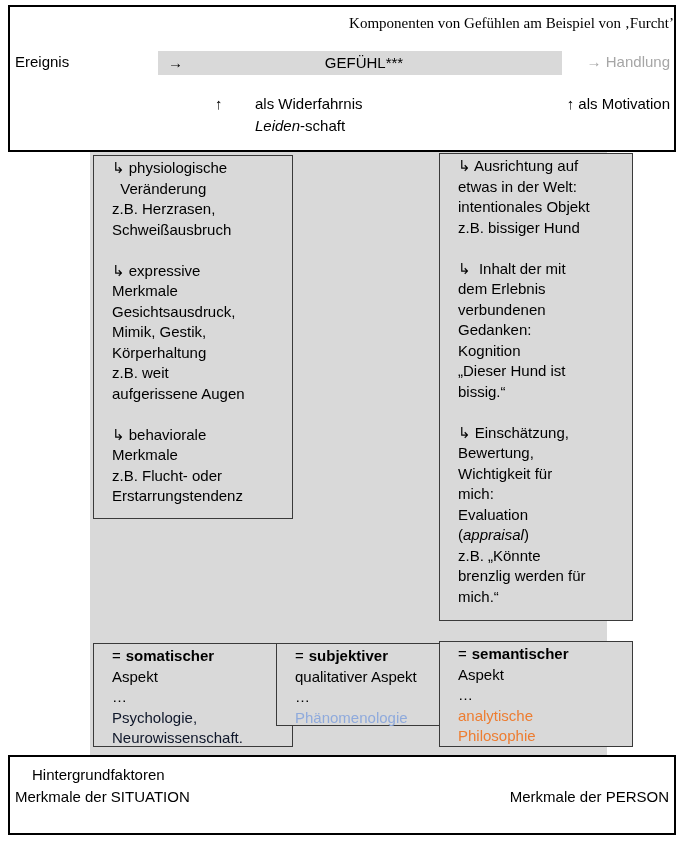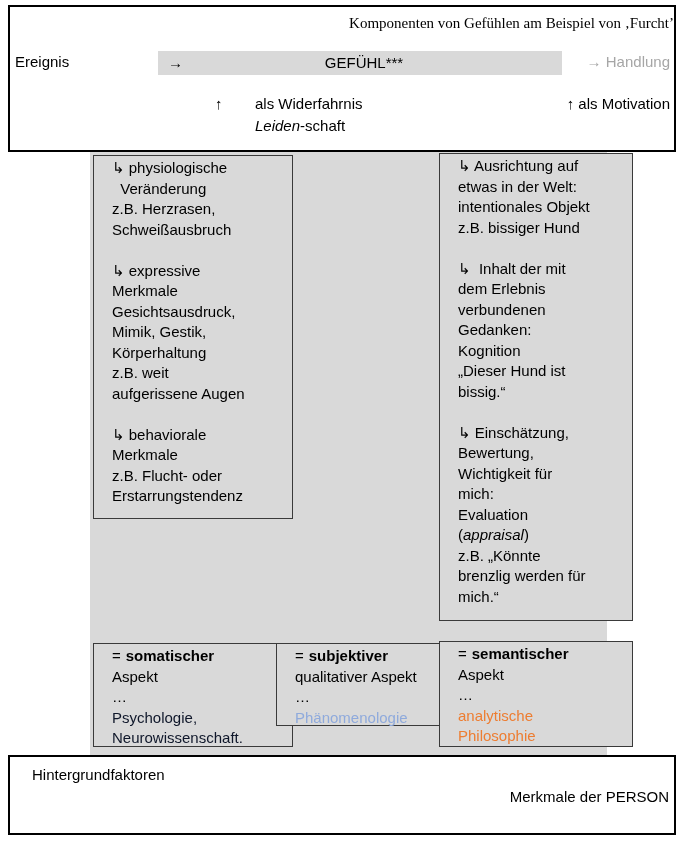--- a/index.html
+++ b/index.html
@@ -123,16 +123,17 @@
   <div id="aspect-semantic" class="abs cell">
     <div><span class="eq">=</span><span class="aspect-name">semantischer</span></div>
     <div>Aspekt</div>
     <div>…</div>
     <div class="pre" style="color:#ed7d31">analytische
 Philosophie</div>
   </div>
 
   <div id="bottom-box" class="abs">
     <div id="footer-title" class="abs">Hintergrundfaktoren</div>
+    <div id="footer-left" class="abs">Merkmale der SITUATION</div>
     <div id="footer-right" class="abs">Merkmale der PERSON</div>
   </div>
 
 </div>
 
 </body></html>

